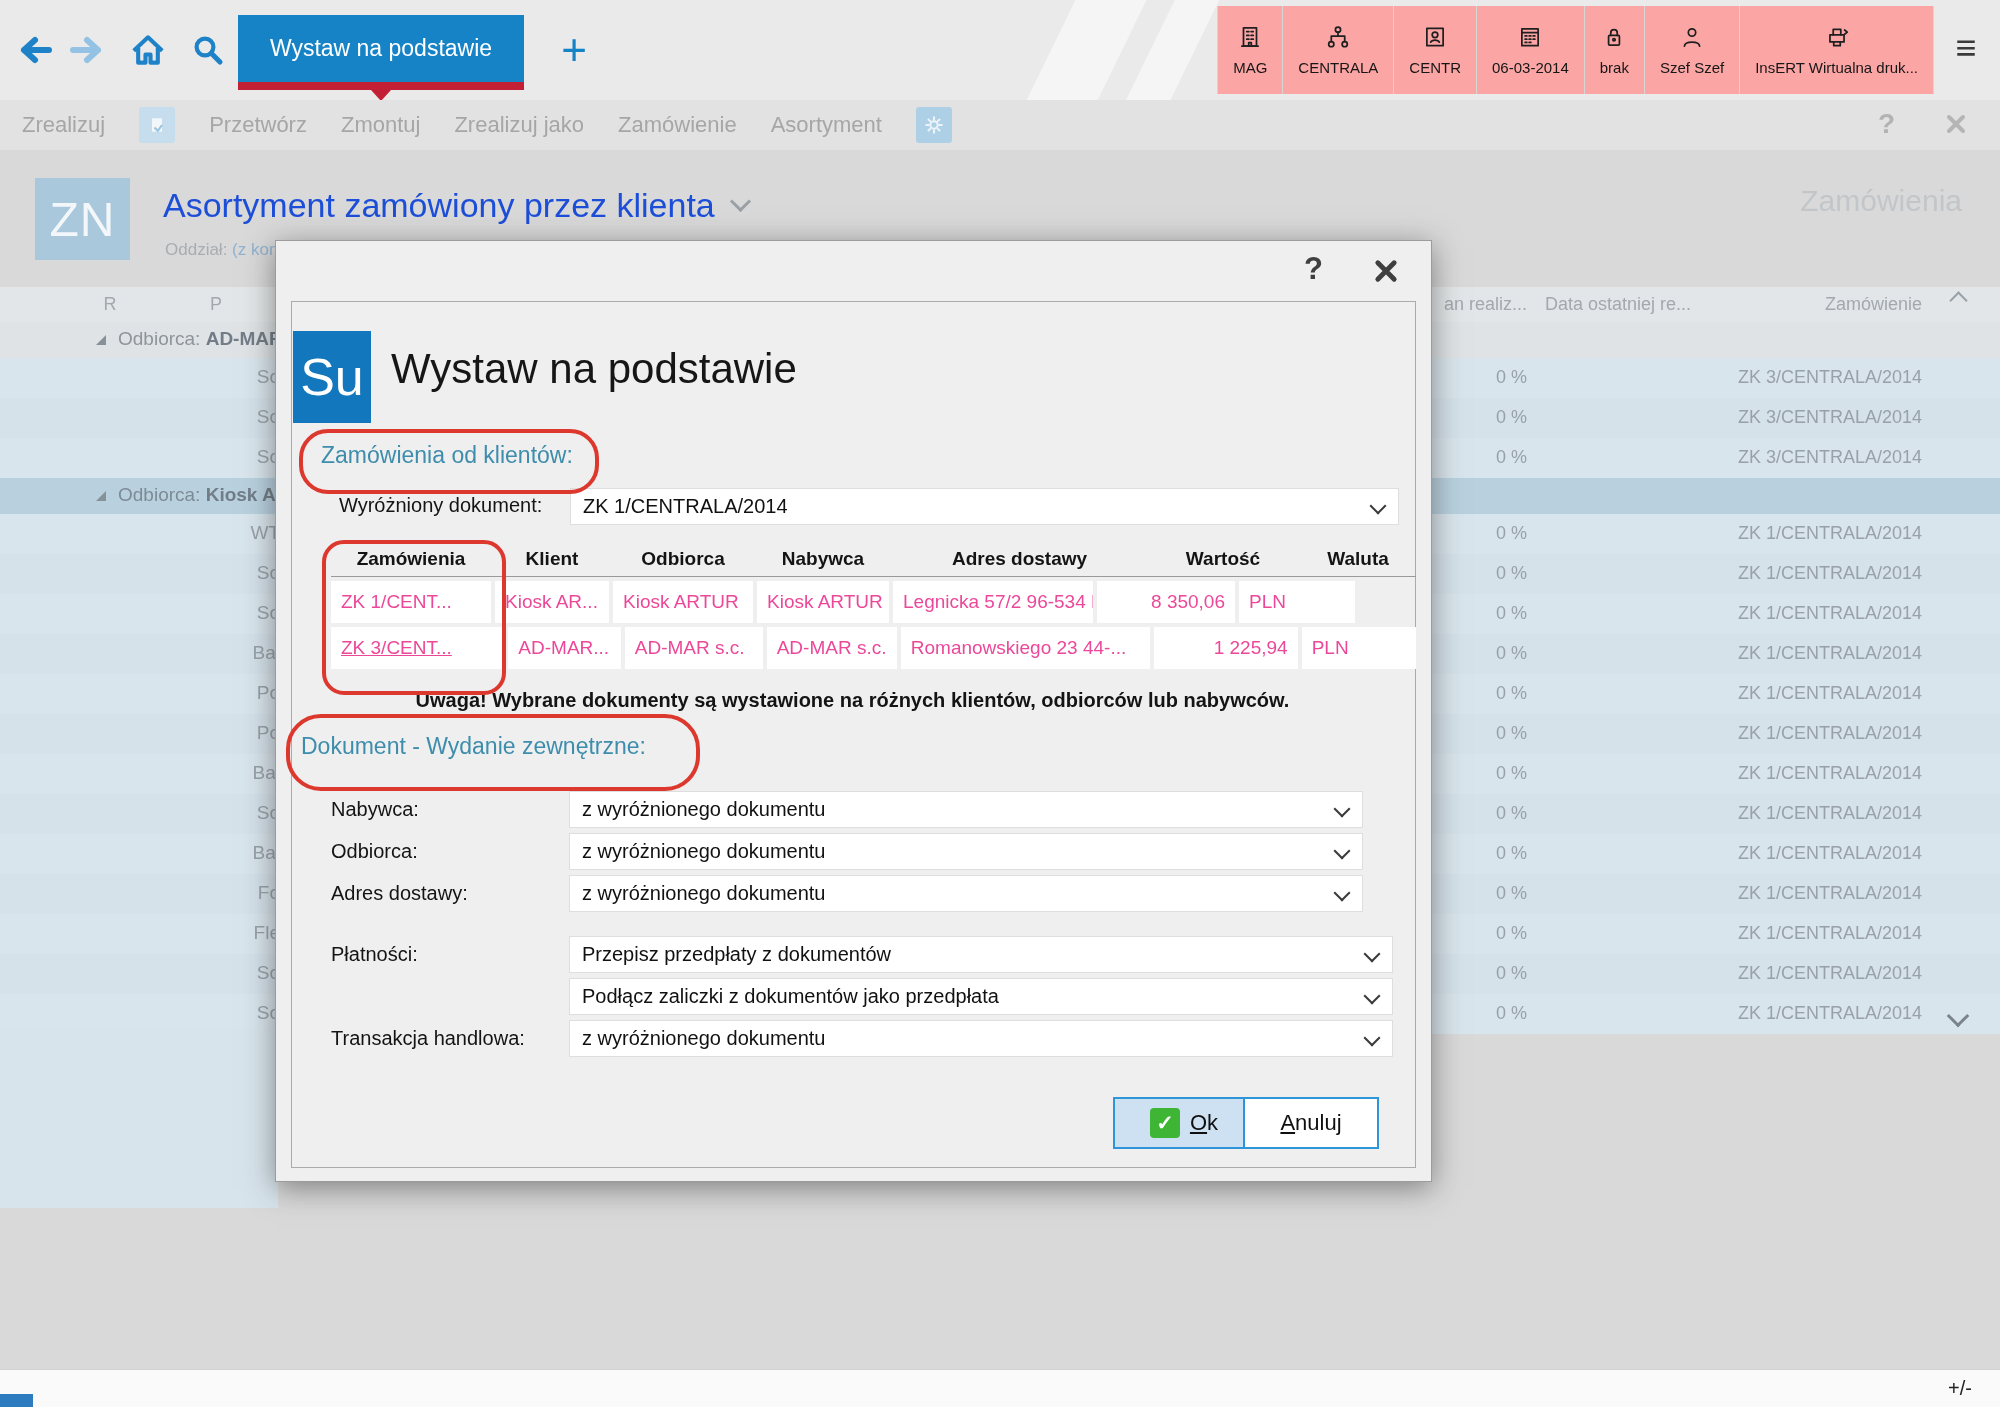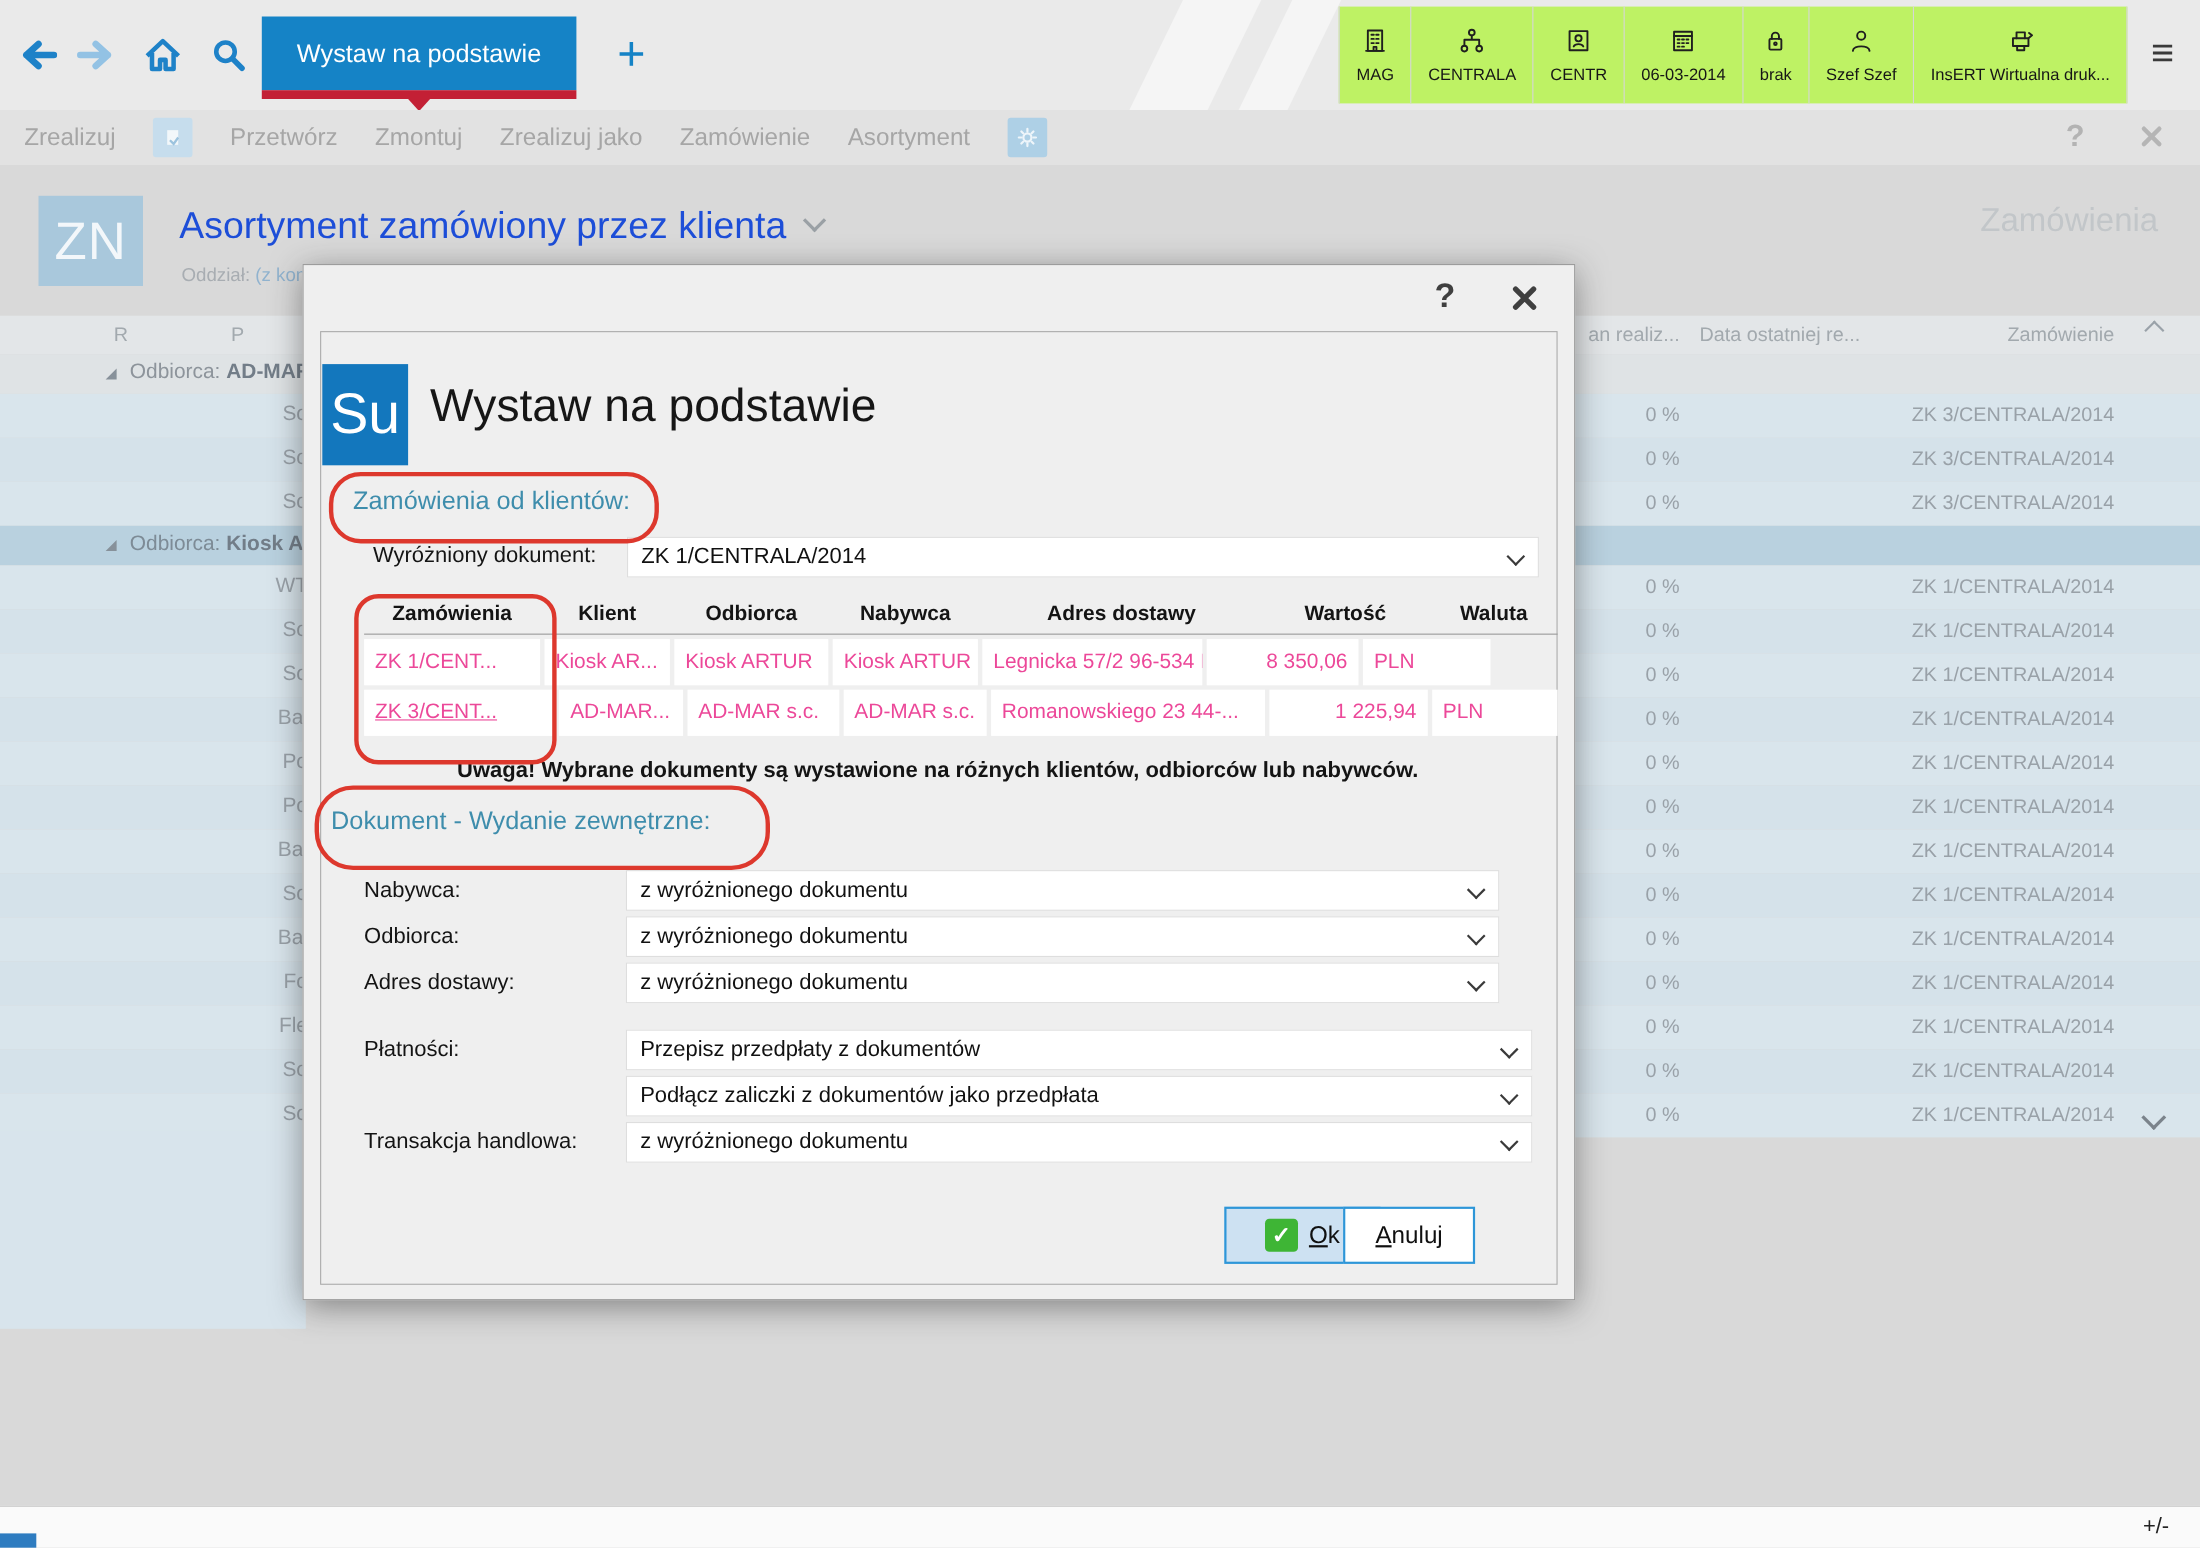--- a/index.html
+++ b/index.html
@@ -9,21 +9,21 @@
   .topbar{position:absolute;left:0;top:0;width:2000px;height:100px;background:#eaeaea;overflow:hidden;z-index:3}
   .stripe{position:absolute;background:rgba(255,255,255,.5);transform:rotate(26deg);pointer-events:none}
   .nav{position:absolute;top:28px;width:44px;height:44px;display:flex;align-items:center;justify-content:center;cursor:pointer}
   .tab{position:absolute;left:238px;top:15px;width:286px;height:67px;background:#1583c6;color:#fff;
        font-size:23px;display:flex;align-items:center;justify-content:center}
   .tab-underline{position:absolute;left:238px;top:82px;width:286px;height:8px;background:#c32035}
   .tab-caret{position:absolute;left:371px;top:90px;width:0;height:0;border-left:10px solid transparent;
        border-right:10px solid transparent;border-top:11px solid #c32035}
   .newtab{position:absolute;left:552px;top:22px;font-size:44px;color:#1583c6;font-weight:400;width:44px;height:56px;
        display:flex;align-items:center;justify-content:center}
-  .status-cluster{position:absolute;right:66px;top:6px;height:88px;display:flex;background:#bef264}
+  .status-cluster{position:absolute;right:66px;top:6px;height:88px;display:flex;background:#fca5a5}
   .status-item{display:flex;flex-direction:column;align-items:center;justify-content:center;gap:5px;
        padding:0 15px;border-left:1px solid #d6d6d6}
   .status-item:last-child{border-right:1px solid #d6d6d6}
   .s-label{font-size:15px;color:#161616;white-space:nowrap}
   .hamburger{position:absolute;right:12px;top:22px;font-size:36px;color:#3a3a3a;width:44px;height:52px;
        display:flex;align-items:center;justify-content:center}
   
   .menubar{position:absolute;left:0;top:100px;width:2000px;height:50px;background:#e2e2e2;z-index:2}
   #menu-items{position:absolute;left:22px;top:0;height:50px;display:flex;align-items:center;gap:34px;
        font-size:22px;color:#a6a6a6}
@@ -90,21 +90,21 @@
   .ot-sep{border-top:1px solid #9a9a9a;margin-top:2px}
   .ot-row{display:flex;gap:4px;margin-top:4px;height:42px}
   .ot-cell{box-sizing:border-box;font-size:19px;color:#ec4899;display:flex;align-items:center;
        padding:0 10px;white-space:nowrap;overflow:hidden}
   .ot-row .ot-cell{background:#fff}
   .warning{position:absolute;left:15px;top:448px;width:1123px;text-align:center;font-size:20px;font-weight:700;color:#141414}
   .fld-label{position:absolute;left:55px;font-size:20px;color:#141414;white-space:nowrap}
   .btn{position:absolute;top:856px;height:52px;box-sizing:border-box;border:2px solid #2e96d8;display:flex;
        align-items:center;justify-content:center;font-size:22px;color:#101010;cursor:pointer;gap:10px}
   .btn.ok{left:837px;width:142px;background:#cde1f2}
-  .btn.cancel{left:945px;width:120px;background:#fff}
+  .btn.cancel{left:967px;width:136px;background:#fff}
   .okcheck{width:30px;height:30px;background:#3eb535;border-radius:4px;color:#fff;font-size:21px;font-weight:700;
        display:flex;align-items:center;justify-content:center}
   u{text-decoration:underline}
   .ann{position:absolute;border:4px solid #dd382d;pointer-events:none}
   .ellipse1{left:23px;top:188px;width:292px;height:57px;border-radius:29px}
   .rect1{left:46px;top:299px;width:176px;height:147px;border-radius:22px}
   .ellipse2{left:10px;top:473px;width:406px;height:69px;border-radius:35px}
   
   .footer{position:absolute;left:0;bottom:0;width:2000px;height:37px;background:#fafafa;border-top:1px solid #d2d2d2;z-index:4}
   .scale{position:absolute;right:28px;top:7px;font-size:20px;color:#222}

